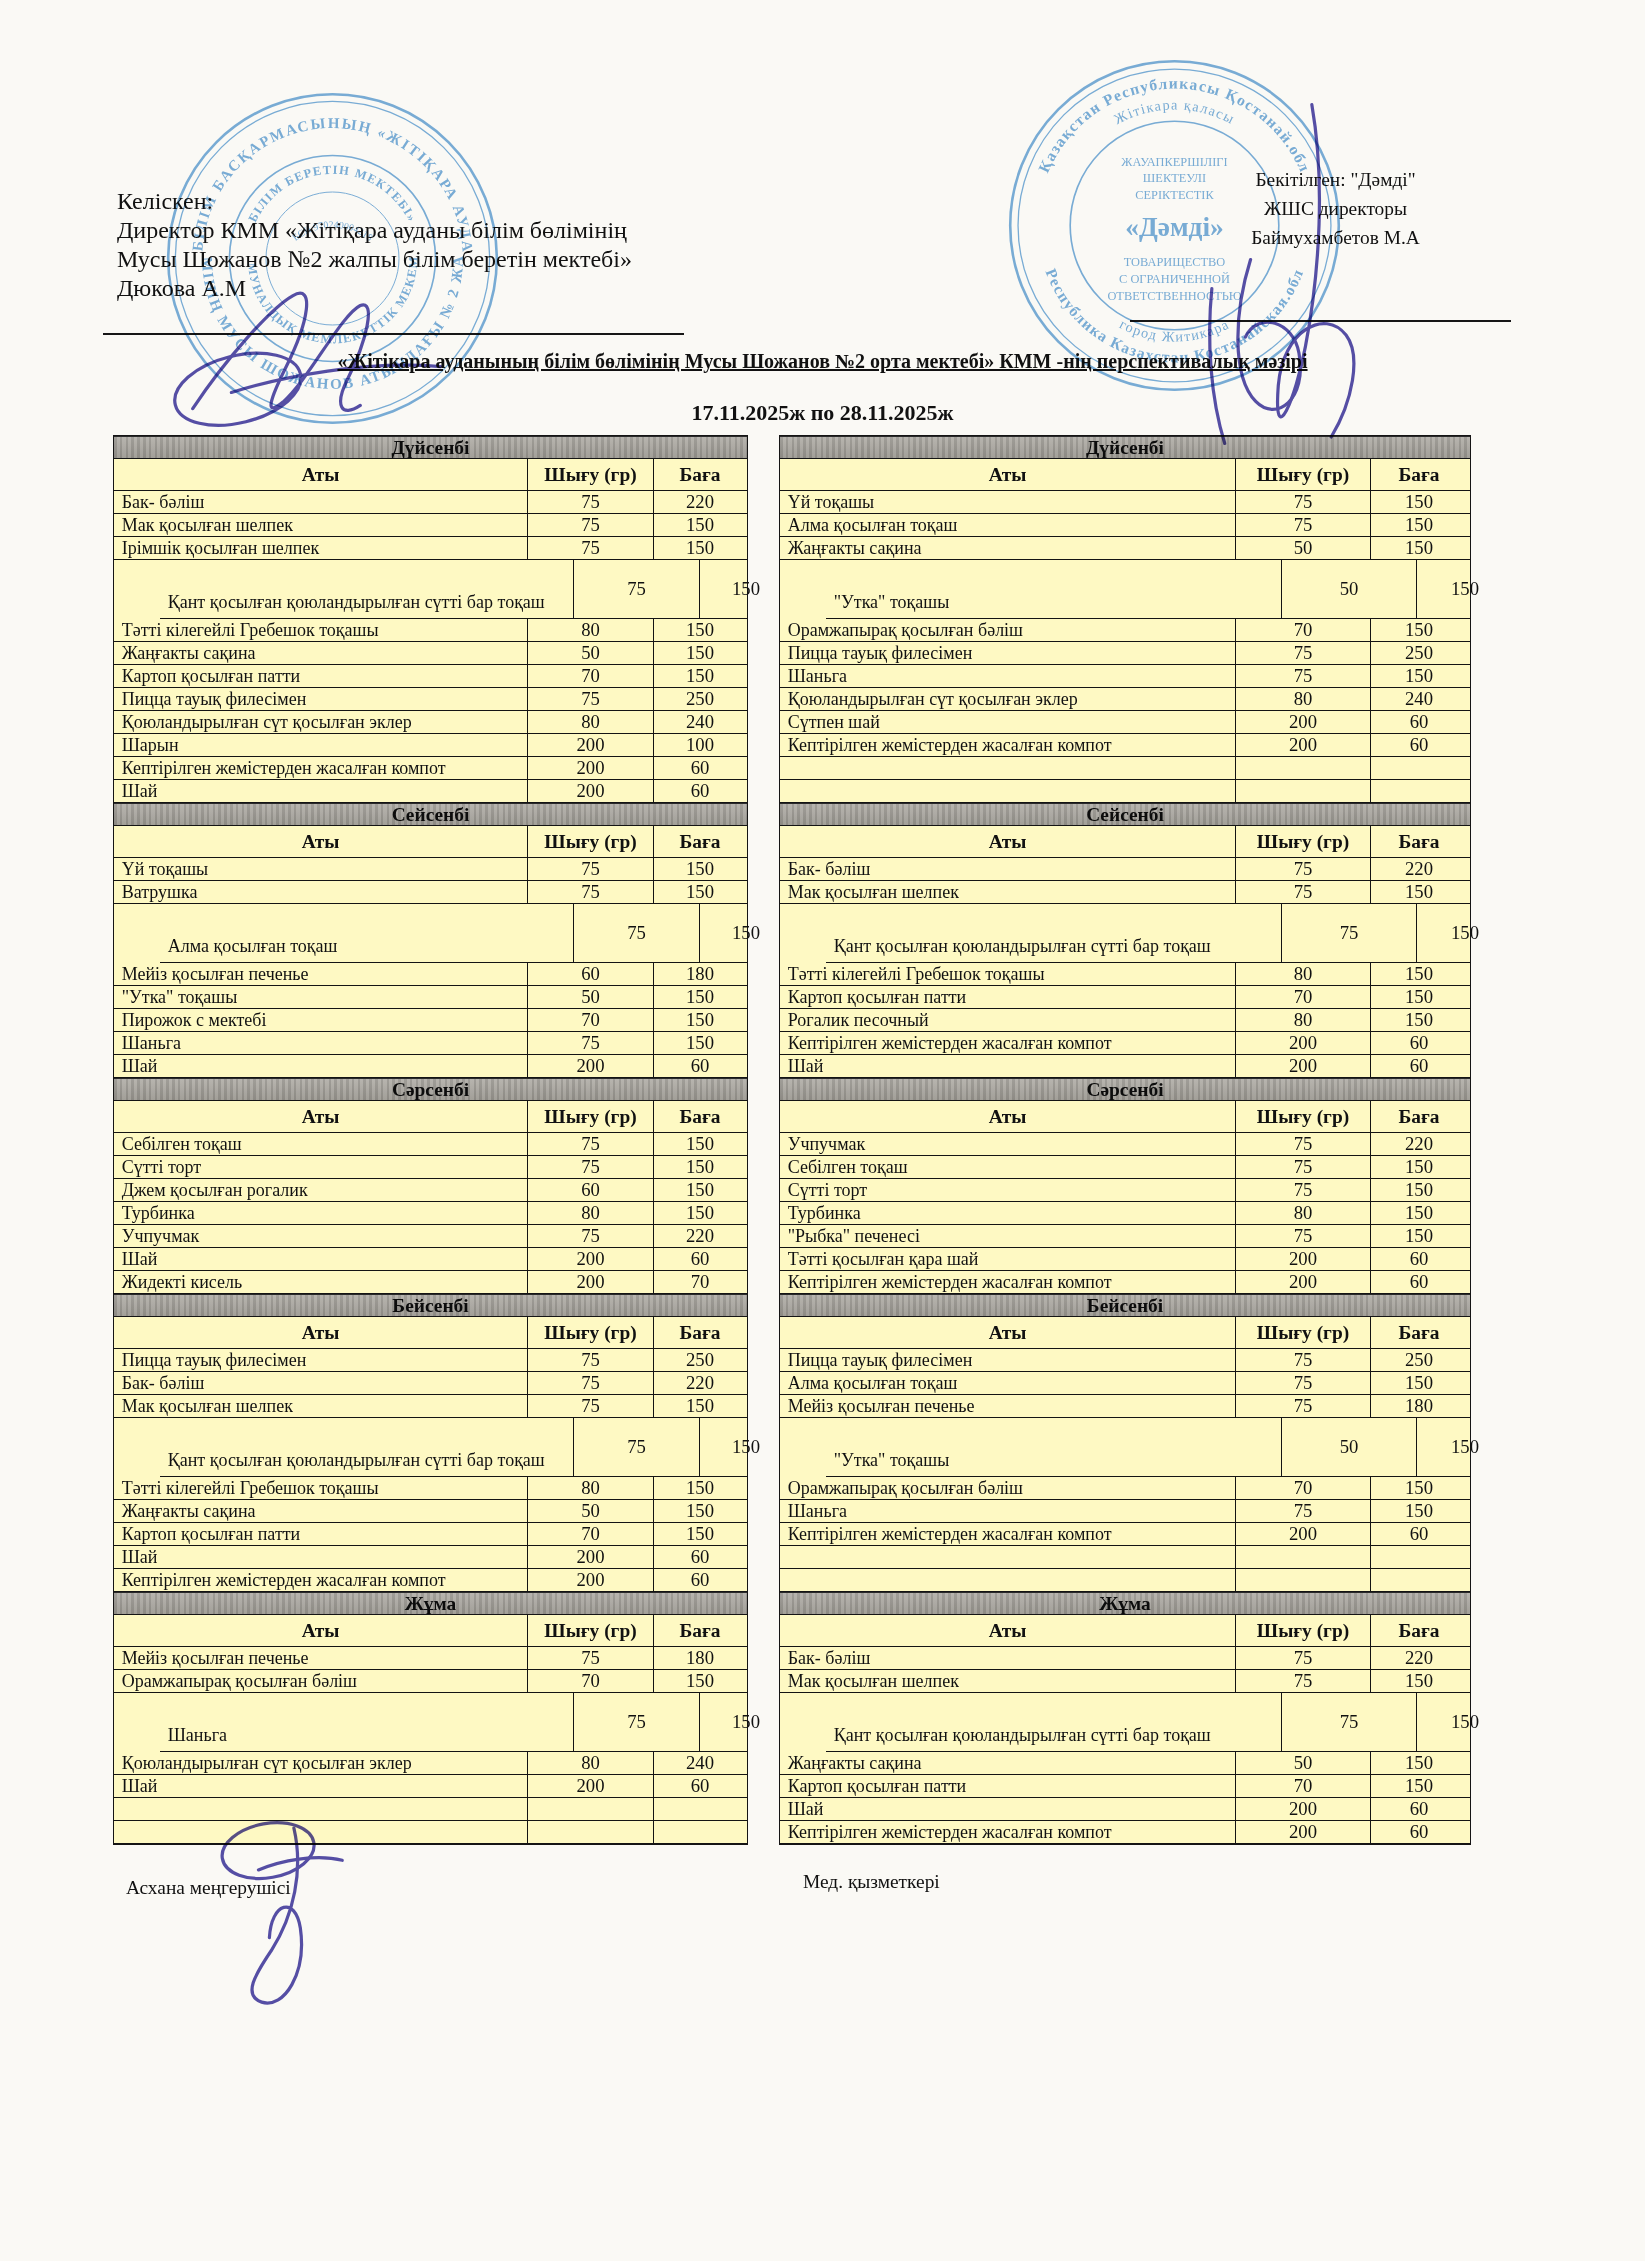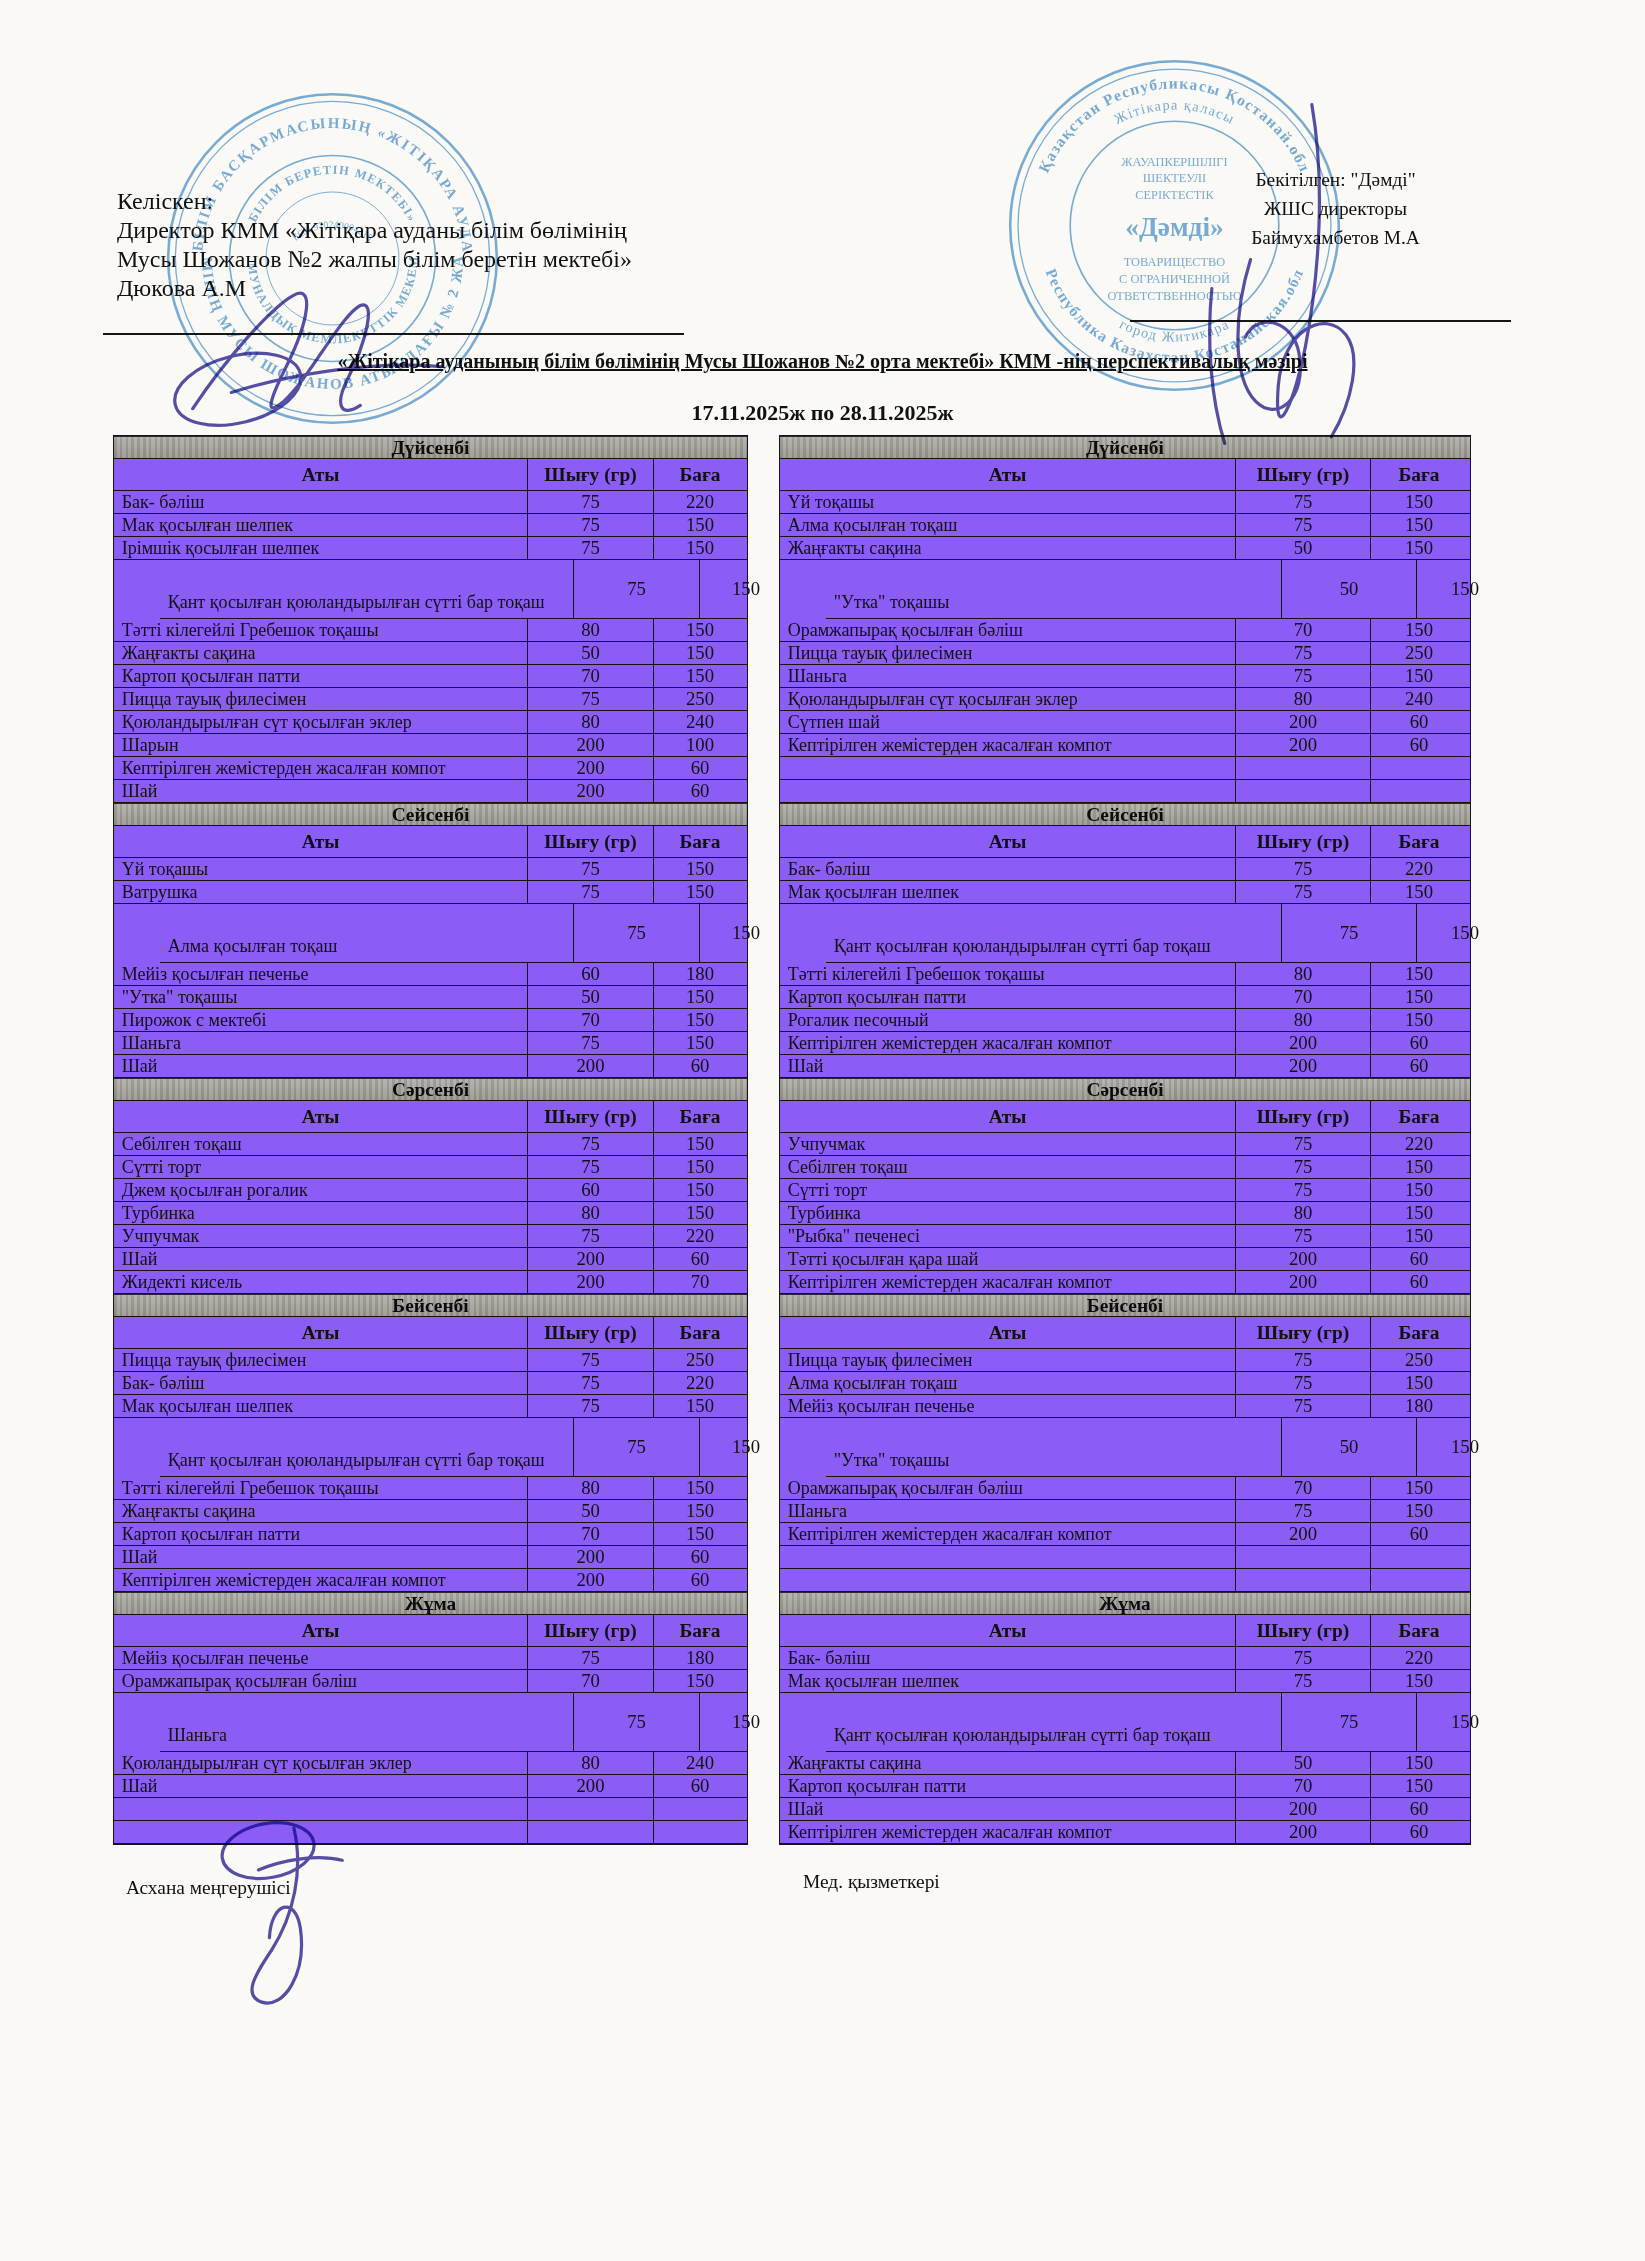--- a/index.html
+++ b/index.html
@@ -21,21 +21,21 @@
   .sigline{position:absolute;height:1.9px;background:#161616;}
   #sigline-left{left:103px;top:333px;width:581px;}
   #sigline-right{left:1130px;top:320px;width:381px;}
   .footer-left{position:absolute;left:126px;top:1877px;font-size:19.4px;}
   .footer-right{position:absolute;left:803px;top:1871px;font-size:19.4px;}
 
   
   .menu-table{
     position:absolute;top:435px;
     border:1.9px solid #151515;
-    background:#8b5cf6;
+    background:#fef9c3;
   }
   #left-table{left:113px;width:635px;--c1:413px;--c2:126px;--c3:93px;}
   #right-table{left:779px;width:692px;--c1:455px;--c2:135px;--c3:97px;}
   .day-band{
     height:23px;line-height:22px;text-align:center;
     font-weight:700;font-size:19.4px;color:#0c0c0c;
     border-top:1.3px solid #2a2a2a;border-bottom:1.9px solid #141414;
     background-image:
       repeating-linear-gradient(90deg, rgba(0,0,0,.10) 0 2.6px, rgba(255,255,255,.06) 2.6px 5.8px),
       linear-gradient(#b3b0aa,#9c9992);

